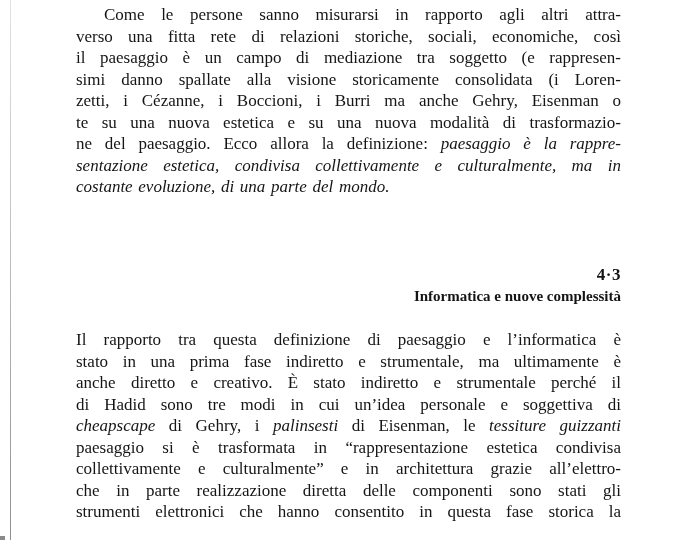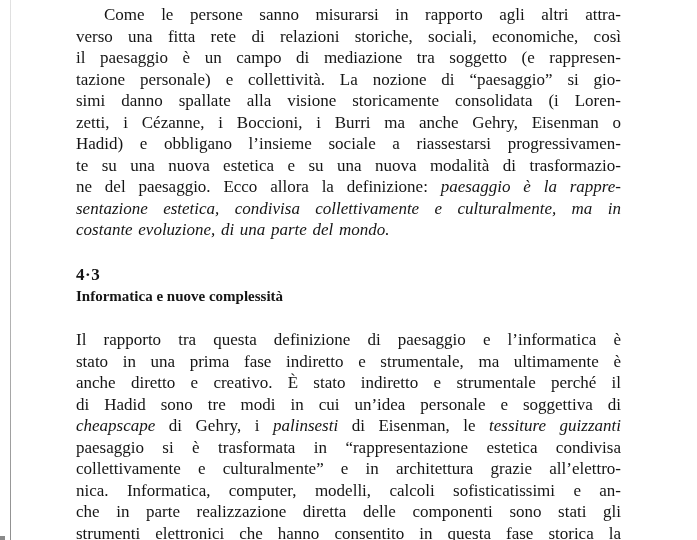--- a/index.html
+++ b/index.html
@@ -55,21 +55,21 @@
   }
   .line.no-just { text-align-last: left; }
   .line.indent { text-indent: 28px; }
   .it { font-style: italic; }
   .rm { font-style: normal; }
   .heading {
     position: absolute;
     top: 264px;
     left: 0;
     right: 0;
-    text-align: left;
+    text-align: right;
     font-weight: bold;
   }
   .h-num {
     font-size: 17px;
     line-height: 21px;
     letter-spacing: 0.5px;
   }
   .h-title {
     font-size: 15px;
     line-height: 22px;
@@ -80,41 +80,38 @@
 
 <div class="edge-line"></div>
 <div class="corner-mark"></div>
 
 <div class="text-block">
 
   <div class="para para-1">
       <div class="line indent"><span class="rm">Come le persone sanno misurarsi in rapporto agli altri attra-</span></div>
       <div class="line"><span class="rm">verso una fitta rete di relazioni storiche, sociali, economiche, così</span></div>
       <div class="line"><span class="rm">il paesaggio è un campo di mediazione tra soggetto (e rappresen-</span></div>
-      <div class="line"><span class="rm">tazione personale) e collettività. La nozione di “paesaggio” si gio-</span></div>
       <div class="line"><span class="rm">simi danno spallate alla visione storicamente consolidata (i Loren-</span></div>
       <div class="line"><span class="rm">zetti, i Cézanne, i Boccioni, i Burri ma anche Gehry, Eisenman o</span></div>
-      <div class="line"><span class="rm">Hadid) e obbligano l’insieme sociale a riassestarsi progressivamen-</span></div>
       <div class="line"><span class="rm">te su una nuova estetica e su una nuova modalità di trasformazio-</span></div>
       <div class="line"><span class="rm">ne del paesaggio. Ecco allora la definizione: </span><span class="it">paesaggio è la rappre-</span></div>
       <div class="line"><span class="it">sentazione estetica, condivisa collettivamente e culturalmente, ma in</span></div>
       <div class="line no-just"><span class="it">costante evoluzione, di una parte del mondo.</span></div>
     </div>
 
   <div class="heading">
     <div class="h-num">4·3</div>
     <div class="h-title">Informatica e nuove complessità</div>
   </div>
 
   <div class="para para-2">
       <div class="line"><span class="rm">Il rapporto tra questa definizione di paesaggio e l’informatica è</span></div>
       <div class="line"><span class="rm">stato in una prima fase indiretto e strumentale, ma ultimamente è</span></div>
       <div class="line"><span class="rm">anche diretto e creativo. È stato indiretto e strumentale perché il</span></div>
       <div class="line"><span class="rm">di Hadid sono tre modi in cui un’idea personale e soggettiva di</span></div>
       <div class="line"><span class="it">cheapscape</span><span class="rm"> di Gehry, i </span><span class="it">palinsesti</span><span class="rm"> di Eisenman, le </span><span class="it">tessiture guizzanti</span></div>
       <div class="line"><span class="rm">paesaggio si è trasformata in “rappresentazione estetica condivisa</span></div>
       <div class="line"><span class="rm">collettivamente e culturalmente” e in architettura grazie all’elettro-</span></div>
-      <div class="line"><span class="rm">nica. Informatica, computer, modelli, calcoli sofisticatissimi e an-</span></div>
       <div class="line"><span class="rm">che in parte realizzazione diretta delle componenti sono stati gli</span></div>
       <div class="line"><span class="rm">strumenti elettronici che hanno consentito in questa fase storica la</span></div>
     </div>
 
 </div>
 
 </body></html>

